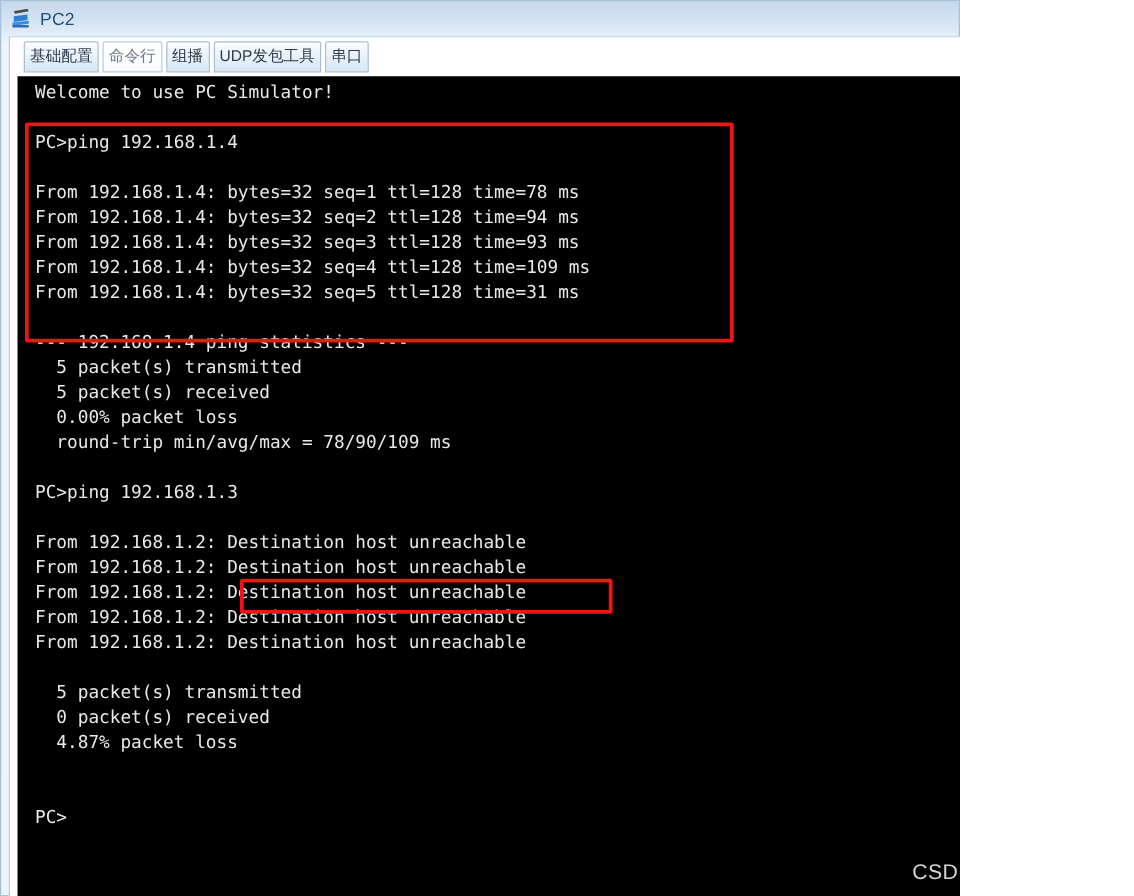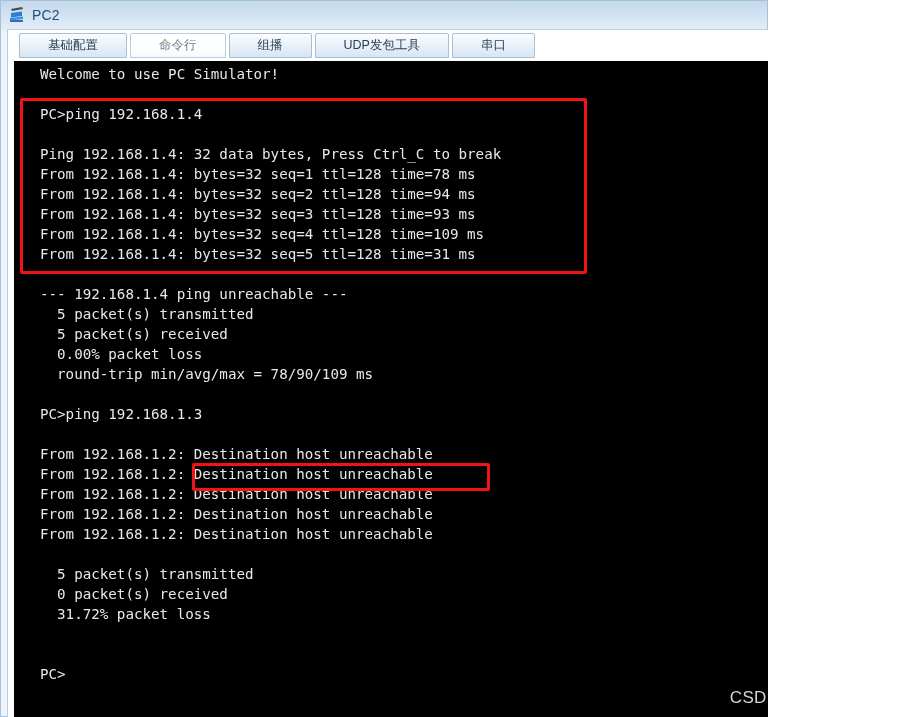--- a/index.html
+++ b/index.html
@@ -122,21 +122,21 @@
     padding-left: 11px;
     box-sizing: border-box;
     display: flex;
     align-items: flex-start;
     background: #ffffff;
   }
   .tab {
     height: 25px;
     margin-top: 3px;
     margin-right: 3px;
-    padding: 0 28px;
+    padding: 0 4px;
     display: flex;
     align-items: center;
     justify-content: center;
     font-size: 12.5px;
     color: #2c3c4c;
     border: 1px solid #a9bfd3;
     border-radius: 2px 2px 0 0;
     background: linear-gradient(to bottom, #fbfdff 0%, #eaf2fa 45%, #d7e6f4 100%);
     box-sizing: border-box;
     white-space: nowrap;
@@ -154,21 +154,21 @@
     left: 6px;
     top: 31px;
     width: 879px;
     height: 657px;
     background: #000000;
     box-sizing: border-box;
     overflow: hidden;
   }
   .term-inner {
     position: absolute;
-    left: 12px; top: 0;
+    left: 0; top: 0;
     width: 100%;
     height: 100%;
     padding: 3px 0 0 14px;
     box-sizing: border-box;
   }
   .line {
     font-family: "DejaVu Sans Mono", "Liberation Mono", monospace;
     font-size: 14.2px;
     line-height: 20px;
     color: #e8e8e8;
@@ -251,44 +251,43 @@
       <div class="tab">UDP发包工具</div>
       <div class="tab">串口</div>
     </div>
 
     <div class="terminal">
       <div class="term-inner" id="term-lines">
           <div class="line">Welcome to use PC Simulator!</div>
           <div class="line blank">&nbsp;</div>
           <div class="line">PC&gt;ping 192.168.1.4</div>
           <div class="line blank">&nbsp;</div>
-          <div class="line">Ping 192.168.1.4: 32 data bytes, Press Ctrl_C to break</div>
           <div class="line">From 192.168.1.4: bytes=32 seq=1 ttl=128 time=78 ms</div>
           <div class="line">From 192.168.1.4: bytes=32 seq=2 ttl=128 time=94 ms</div>
           <div class="line">From 192.168.1.4: bytes=32 seq=3 ttl=128 time=93 ms</div>
           <div class="line">From 192.168.1.4: bytes=32 seq=4 ttl=128 time=109 ms</div>
           <div class="line">From 192.168.1.4: bytes=32 seq=5 ttl=128 time=31 ms</div>
           <div class="line blank">&nbsp;</div>
-          <div class="line">--- 192.168.1.4 ping unreachable ---</div>
+          <div class="line">--- 192.168.1.4 ping statistics ---</div>
           <div class="line">  5 packet(s) transmitted</div>
           <div class="line">  5 packet(s) received</div>
           <div class="line">  0.00% packet loss</div>
           <div class="line">  round-trip min/avg/max = 78/90/109 ms</div>
           <div class="line blank">&nbsp;</div>
           <div class="line">PC&gt;ping 192.168.1.3</div>
           <div class="line blank">&nbsp;</div>
           <div class="line">From 192.168.1.2: Destination host unreachable</div>
           <div class="line">From 192.168.1.2: Destination host unreachable</div>
           <div class="line">From 192.168.1.2: Destination host unreachable</div>
           <div class="line">From 192.168.1.2: Destination host unreachable</div>
           <div class="line">From 192.168.1.2: Destination host unreachable</div>
           <div class="line blank">&nbsp;</div>
           <div class="line">  5 packet(s) transmitted</div>
           <div class="line">  0 packet(s) received</div>
-          <div class="line">  31.72% packet loss</div>
+          <div class="line">  4.87% packet loss</div>
           <div class="line blank">&nbsp;</div>
           <div class="line blank">&nbsp;</div>
           <div class="line">PC&gt;</div>
         </div>
       <div class="watermark">CSDN @&amp;#36153;</div>
     </div>
 
   </div>
 
   <div class="redbox" id="redbox-ping-success"></div>

